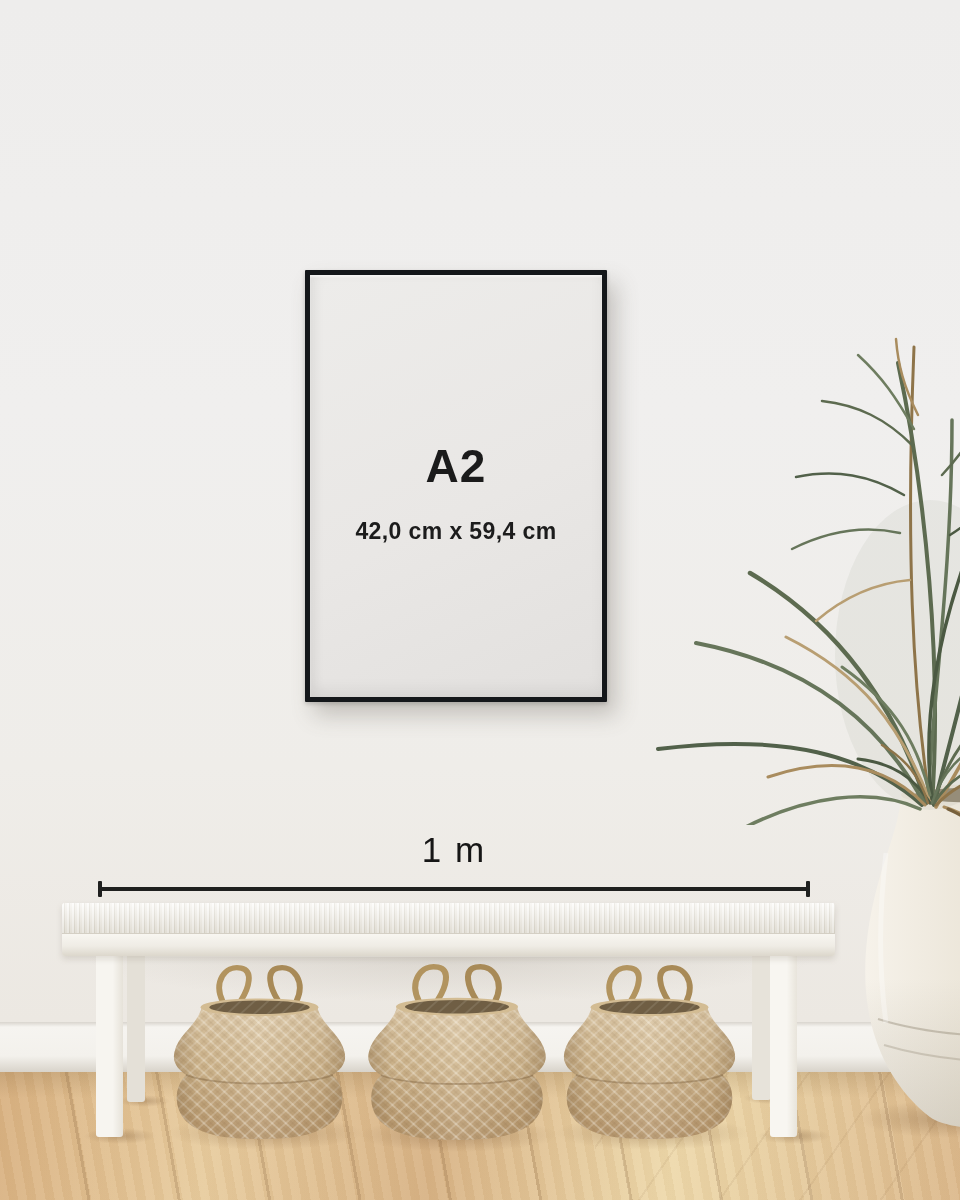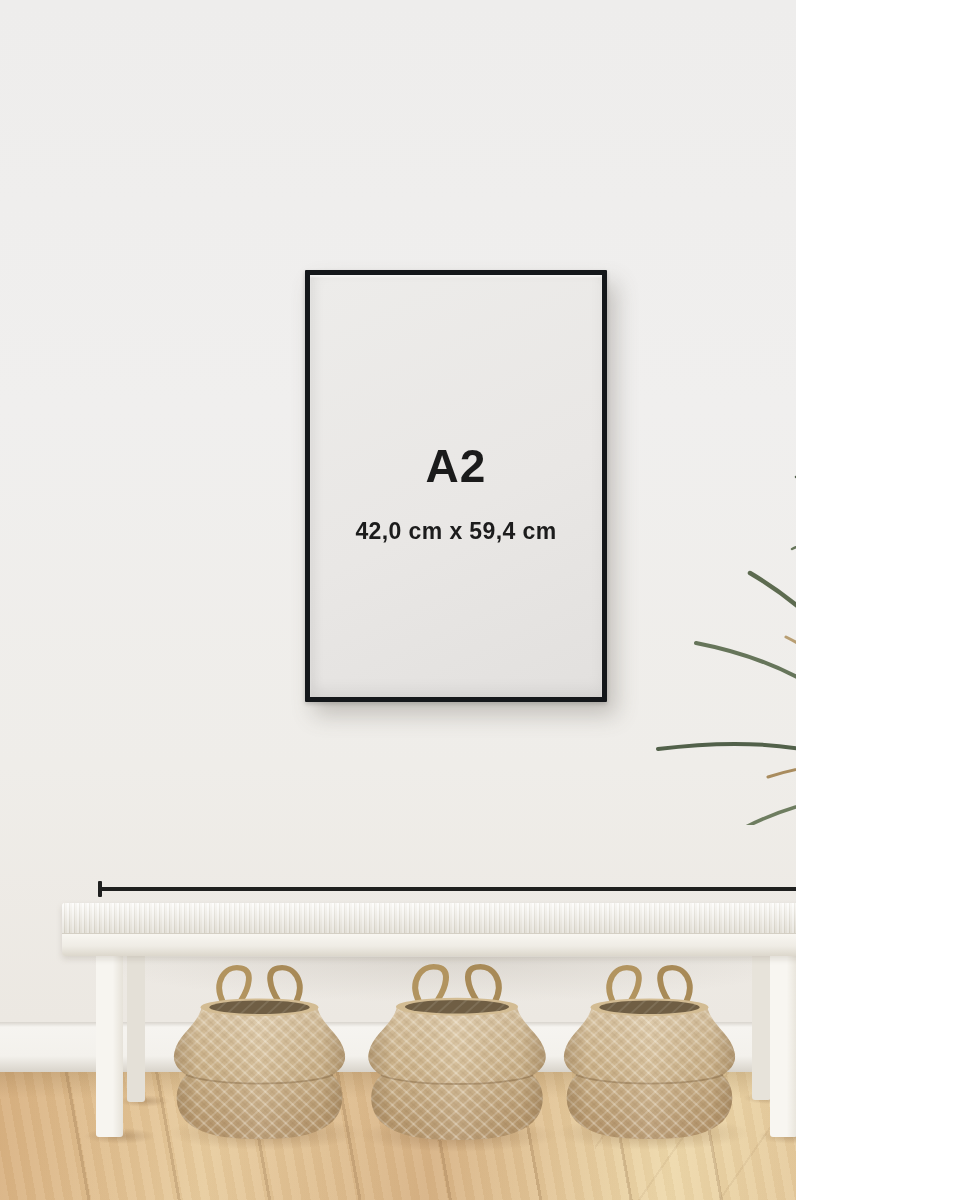--- a/index.html
+++ b/index.html
@@ -1,16 +1,16 @@
 <!DOCTYPE html>
 <html><head>
 <meta charset="utf-8">
 <style>
   html,body{margin:0;padding:0;background:#ffffff;}
-  .scene{position:relative;width:796px;height:1200px;overflow:hidden;
+  .scene{position:relative;width:960px;height:1200px;overflow:hidden;
          font-family:"Liberation Sans",sans-serif;background:#f9a8d4;}
   .abs{position:absolute;}
 
   
   .wall{left:0;top:0;width:960px;height:1022px;
         background:linear-gradient(180deg,#eeedec 0%,#f0efee 40%,#efede9 75%,#ece8e2 100%);}
   .baseboard{left:0;top:1022px;width:960px;height:50px;
         background:linear-gradient(180deg,#d9d5ce 0%,#f6f4f0 10%,#f3f1ec 68%,#d8d3ca 100%);}
   .floor{left:0;top:1072px;width:960px;height:128px;
         background:
@@ -97,20 +97,21 @@
   <div class="abs shadow sh-floor s-vase"></div>
 
   <div class="abs poster-frame">
     <div class="poster">
       <div class="size-label">A2</div>
       <div class="dims-label">42,0 cm x 59,4 cm</div>
     </div>
   </div>
 
   <div class="abs measure">
+    <div class="measure-label">1 m</div>
     <div class="measure-line"></div>
     <div class="measure-tick left"></div>
     <div class="measure-tick right"></div>
   </div>
 
   <div class="abs bench-leg leg-left-back"></div>
   <div class="abs bench-leg leg-right-back"></div>
   <div class="abs bench-leg leg-left-front"></div>
   <div class="abs bench-leg leg-right-front"></div>
   <div class="abs bench-seat">

